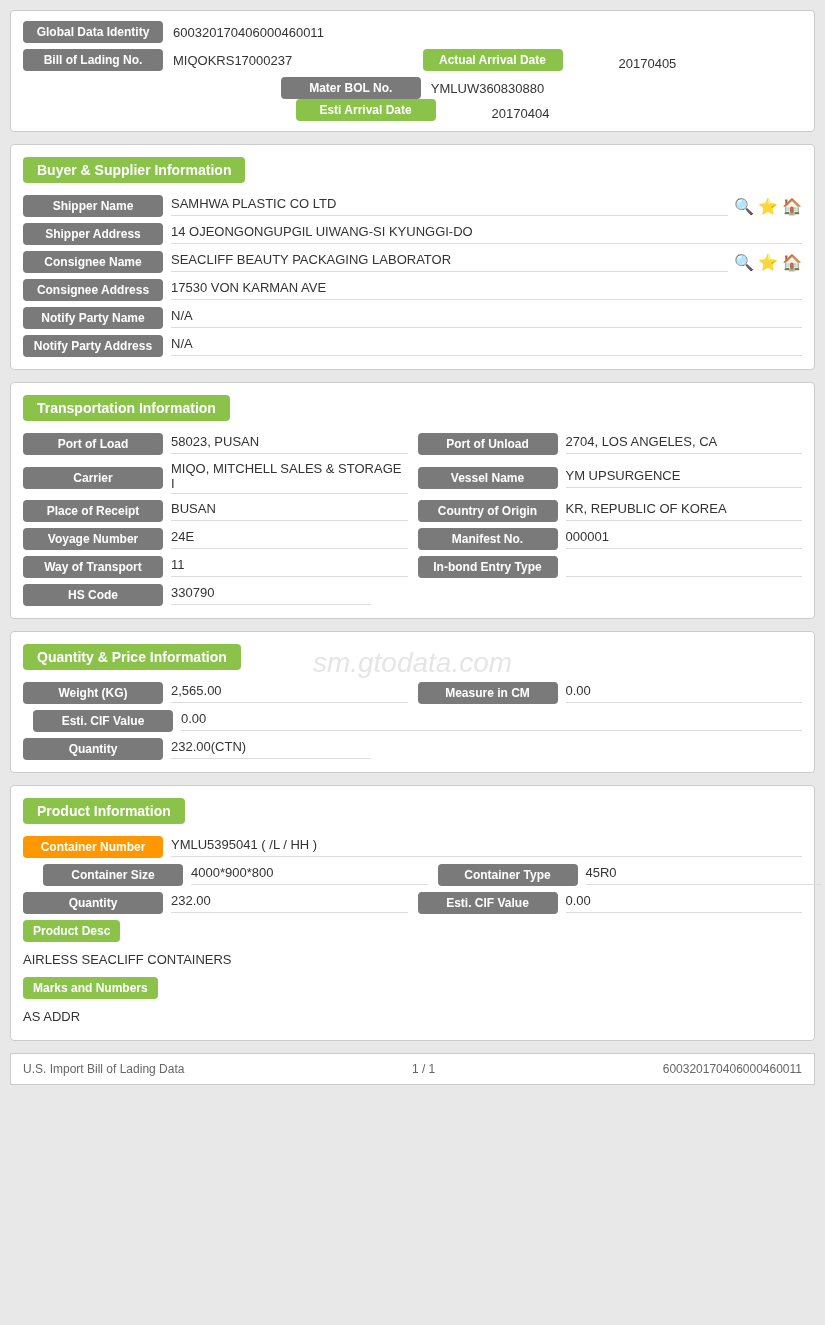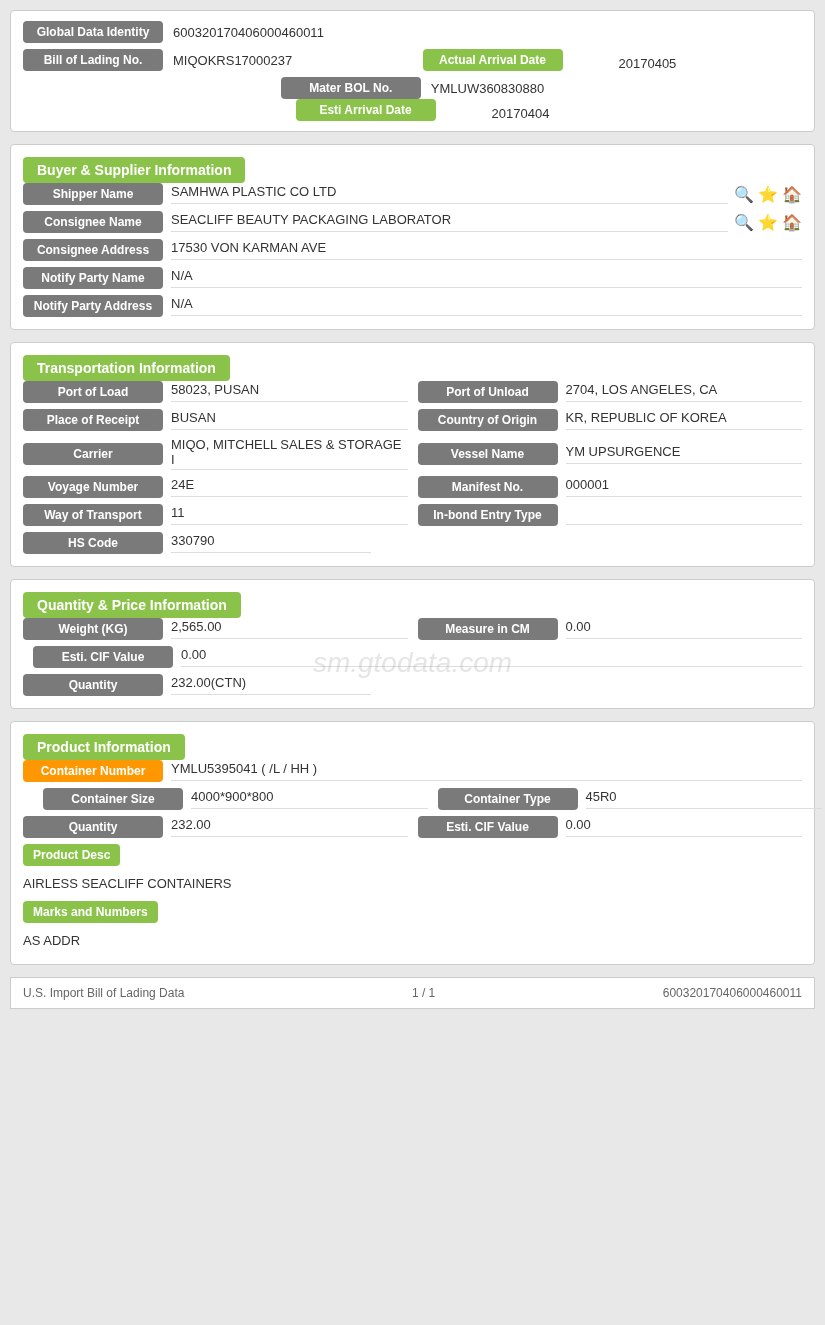--- a/index.html
+++ b/index.html
@@ -97,20 +97,21 @@
       margin-bottom: 12px;
     }
     .section-header {
       display: inline-block;
       background: #8bc34a;
       color: white;
       padding: 5px 14px;
       border-radius: 4px;
       font-size: 14px;
       font-weight: bold;
+      margin-bottom: 12px;
     }
 
     
     .field-row {
       display: flex;
       align-items: center;
       margin-bottom: 6px;
       width: 100%;
     }
     .field-row:last-child { margin-bottom: 0; }
@@ -273,20 +274,24 @@
       <span class="field-label">Shipper Name</span>
       <span class="field-value">SAMHWA PLASTIC CO LTD</span>
       <div class="icon-group">
         <span class="icon-search">🔍</span>
         <span class="icon-star">⭐</span>
         <span class="icon-home">🏠</span>
       </div>
     </div>
 
     
+    <div class="field-row">
+      <span class="field-label">Shipper Address</span>
+      <span class="field-value">14 OJEONGONGUPGIL UIWANG-SI KYUNGGI-DO</span>
+    </div>
 
     
     <div class="field-row">
       <span class="field-label">Consignee Name</span>
       <span class="field-value">SEACLIFF BEAUTY PACKAGING LABORATOR</span>
       <div class="icon-group">
         <span class="icon-search">🔍</span>
         <span class="icon-star">⭐</span>
         <span class="icon-home">🏠</span>
       </div>
@@ -322,38 +327,38 @@
       </div>
       <div class="fp-right">
         <span class="field-label">Port of Unload</span>
         <span class="field-value">2704, LOS ANGELES, CA</span>
       </div>
     </div>
 
     
     <div class="field-pair">
       <div class="fp-left">
+        <span class="field-label">Carrier</span>
+        <span class="field-value">MIQO, MITCHELL SALES &amp; STORAGE I</span>
+      </div>
+      <div class="fp-right">
+        <span class="field-label">Vessel Name</span>
+        <span class="field-value">YM UPSURGENCE</span>
+      </div>
+    </div>
+
+    
+    <div class="field-pair">
+      <div class="fp-left">
         <span class="field-label">Place of Receipt</span>
         <span class="field-value">BUSAN</span>
       </div>
       <div class="fp-right">
         <span class="field-label">Country of Origin</span>
         <span class="field-value">KR, REPUBLIC OF KOREA</span>
-      </div>
-    </div>
-
-    
-    <div class="field-pair">
-      <div class="fp-left">
-        <span class="field-label">Carrier</span>
-        <span class="field-value">MIQO, MITCHELL SALES &amp; STORAGE I</span>
-      </div>
-      <div class="fp-right">
-        <span class="field-label">Vessel Name</span>
-        <span class="field-value">YM UPSURGENCE</span>
       </div>
     </div>
 
     
     <div class="field-pair">
       <div class="fp-left">
         <span class="field-label">Voyage Number</span>
         <span class="field-value">24E</span>
       </div>
       <div class="fp-right">

